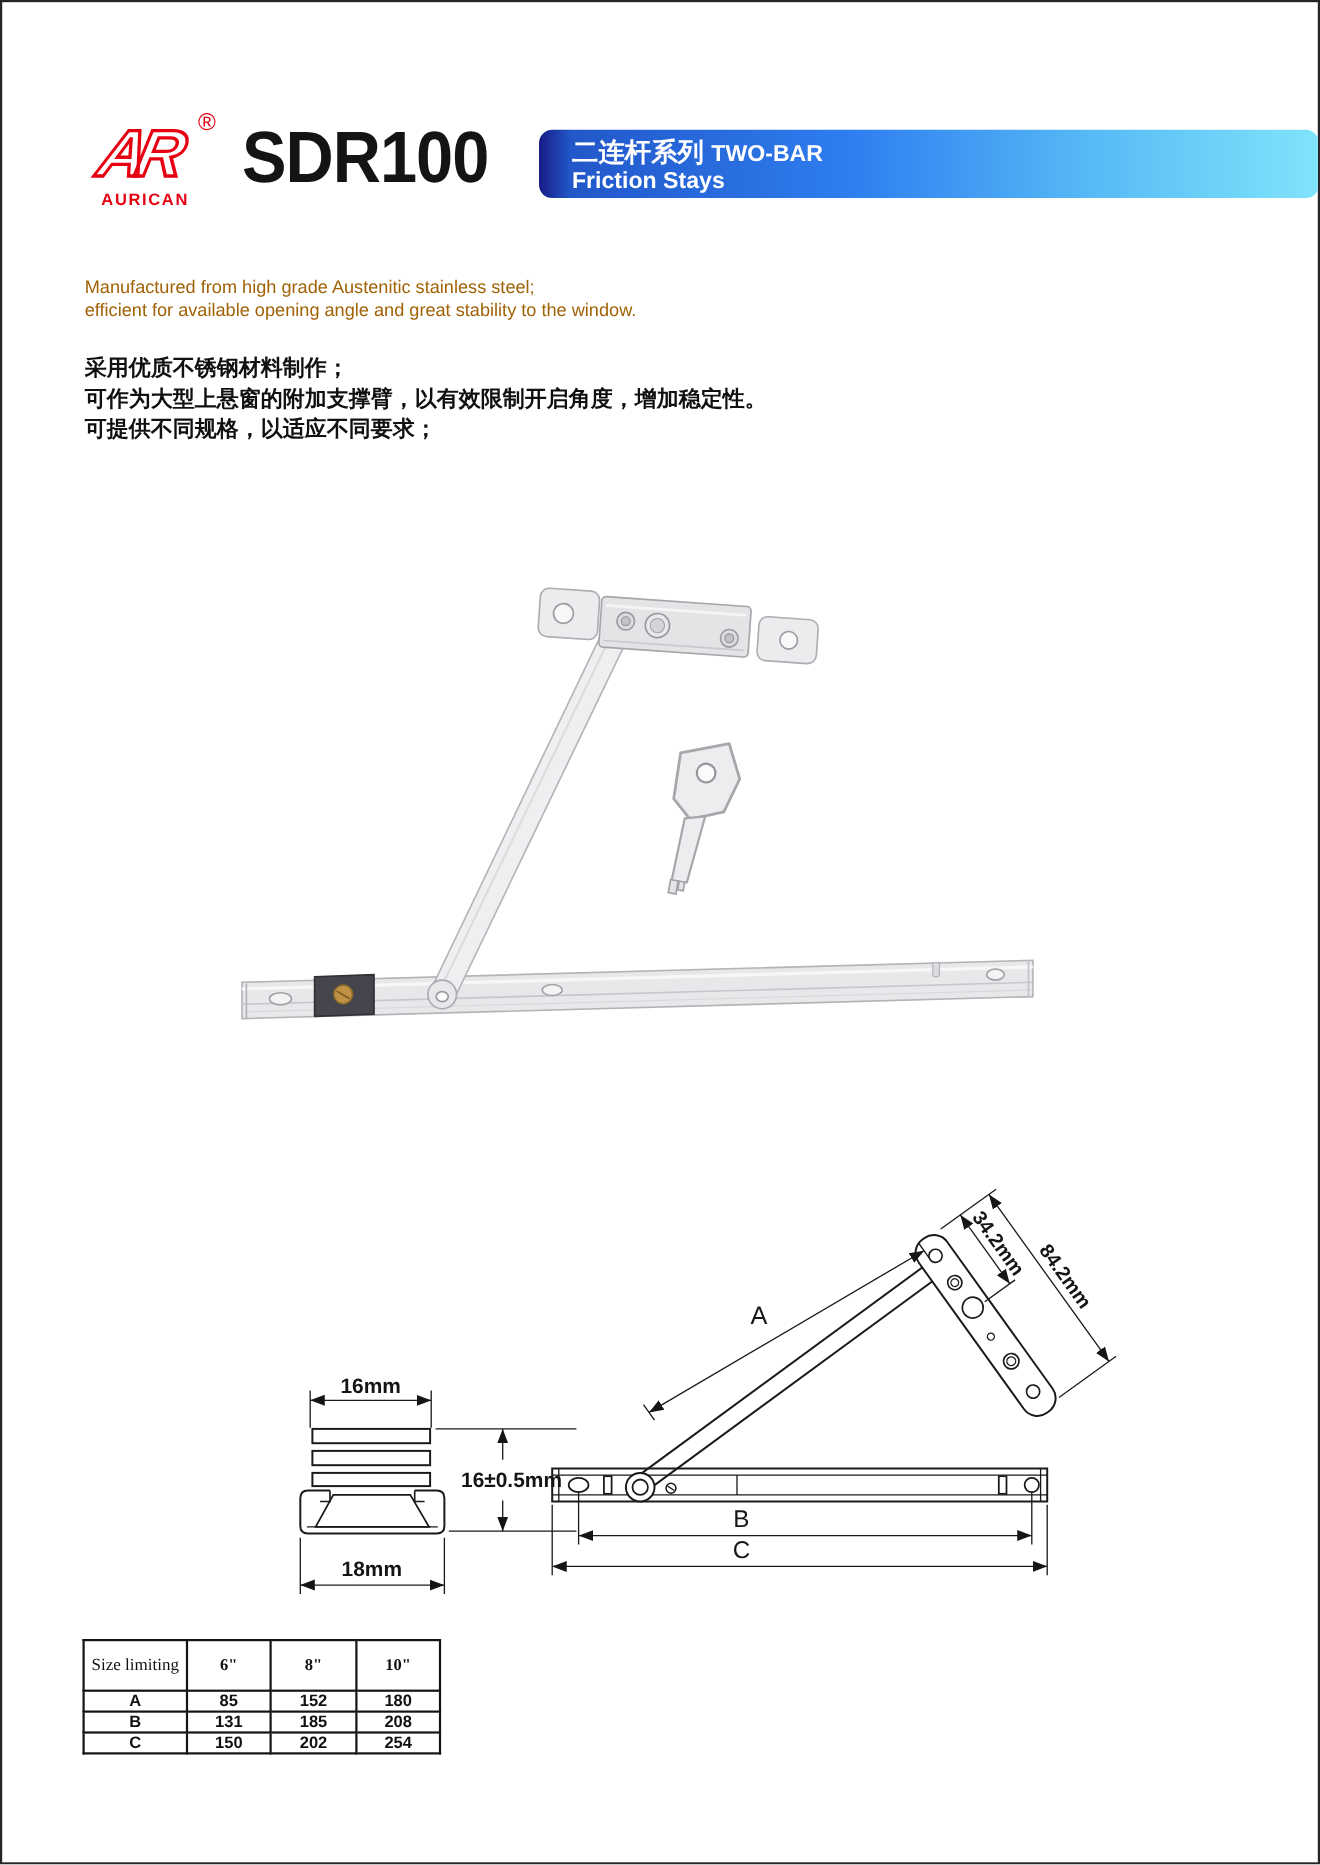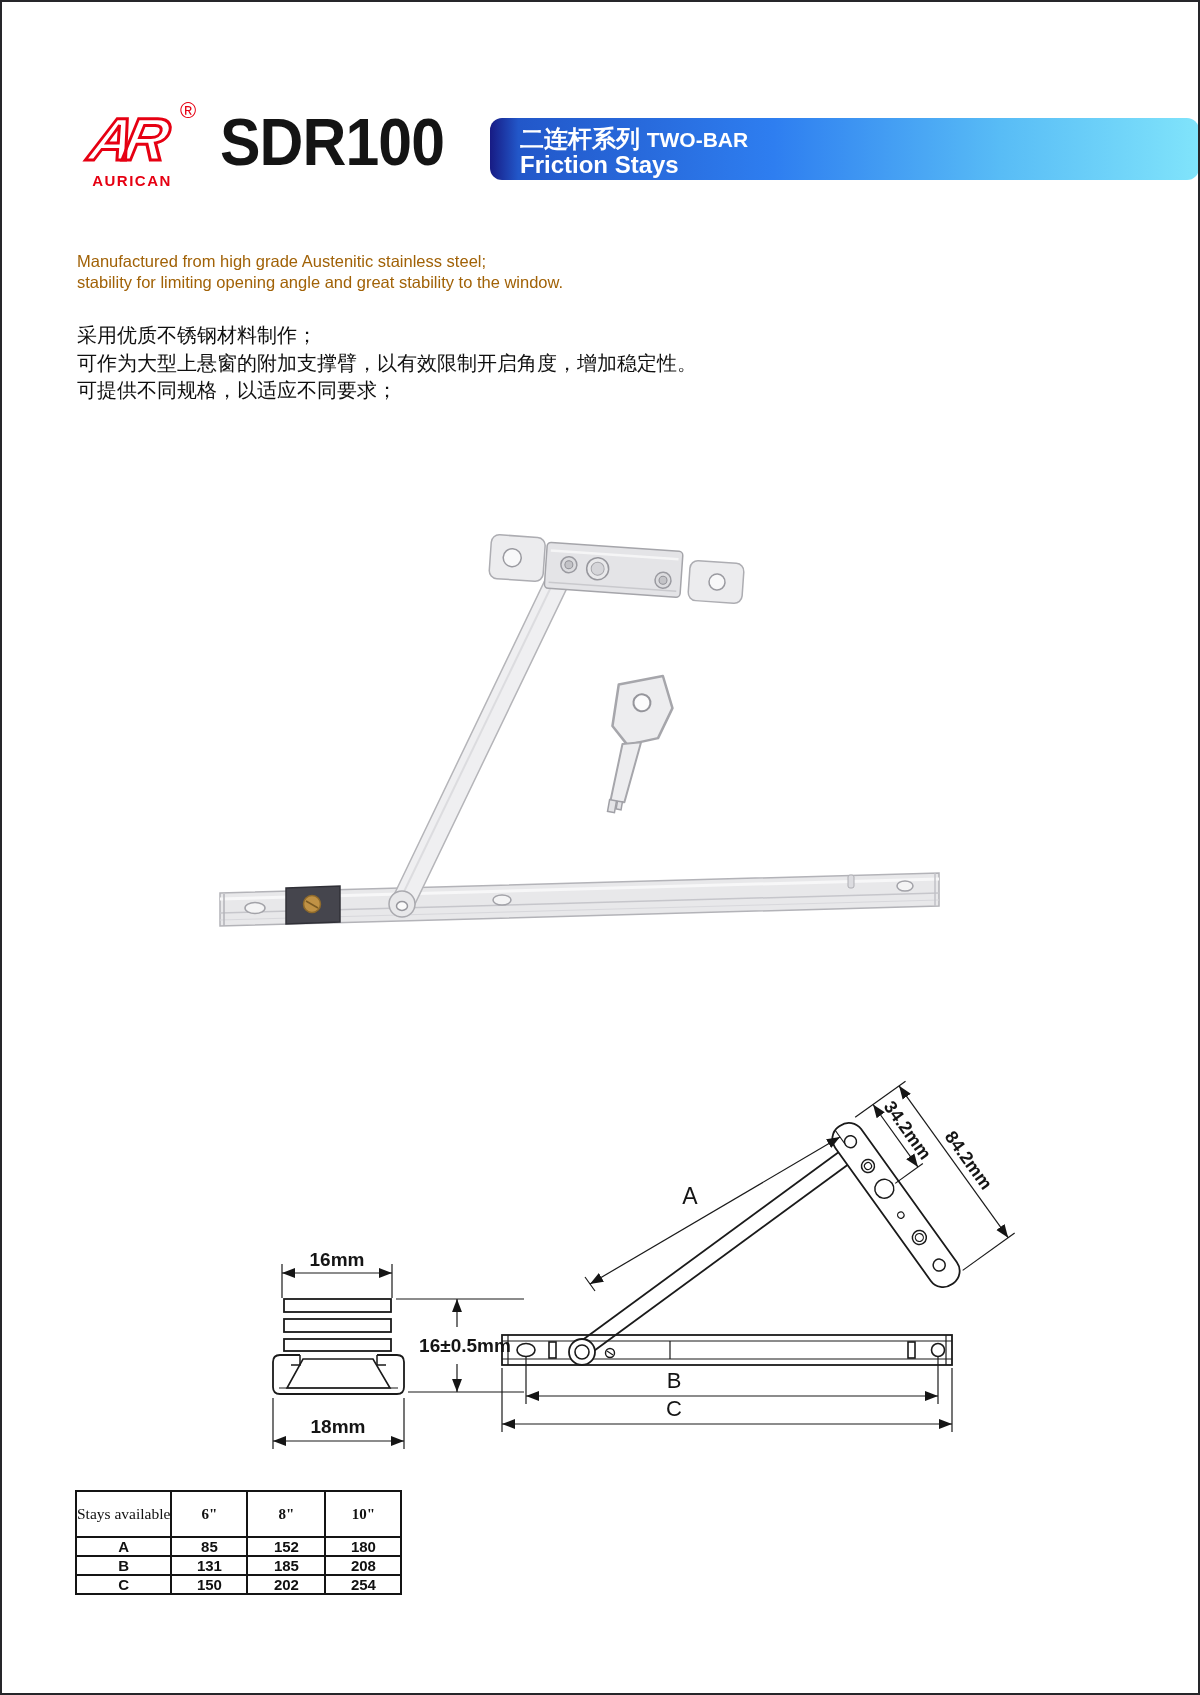--- a/index.html
+++ b/index.html
@@ -15,24 +15,24 @@
     color:#141414;letter-spacing:-1px;transform:scaleX(.92);transform-origin:left top;
     white-space:nowrap;
   }
   .banner{
     position:absolute;left:488px;top:116px;width:709px;height:62px;box-sizing:border-box;
     background:linear-gradient(90deg,#171b84 0%,#2257c9 4%,#2e7ef0 40%,#58bcf6 72%,#80e4fb 100%);
     color:#fff;padding:7px 0 0 30px;border-radius:12px;
   }
   .banner .l1{font-size:24px;font-weight:bold;line-height:27px;white-space:nowrap;}
   .banner .l1 .en{font-size:21px;}
-  .banner .l2{font-size:24px;font-weight:bold;line-height:23px;}
+  .banner .l2{font-size:21px;font-weight:bold;line-height:23px;}
   
   .desc-en{position:absolute;left:75px;top:249px;font-size:16.5px;line-height:21px;color:#a16207;}
-  .desc-cn{position:absolute;left:75px;top:320px;font-size:20px;font-weight:normal;line-height:27.5px;color:#101010;}
+  .desc-cn{position:absolute;left:75px;top:320px;font-size:20px;font-weight:bold;line-height:27.5px;color:#101010;}
   
   .photo{position:absolute;left:190px;top:440px;}
   .tech{position:absolute;left:240px;top:1050px;}
   .tech text{font-family:"Liberation Sans",sans-serif;fill:#151515;}
   
   .size-table{
     position:absolute;left:73px;top:1488px;border-collapse:collapse;table-layout:fixed;
   }
   .size-table th,.size-table td{
     border:2px solid #141414;text-align:center;vertical-align:middle;padding:0;
@@ -62,21 +62,21 @@
   <div class="banner">
     <div class="l1">
       <span class="zh">二连杆系列</span>
       <span class="en">TWO-BAR</span>
     </div>
     <div class="l2">Friction Stays</div>
   </div>
 
   <div class="desc-en">
     <div>Manufactured from high grade Austenitic stainless steel;</div>
-    <div>stability for limiting opening angle and great stability to the window.</div>
+    <div>efficient for available opening angle and great stability to the window.</div>
   </div>
   <div class="desc-cn">
     <div>采用优质不锈钢材料制作；</div>
     <div>可作为大型上悬窗的附加支撑臂，以有效限制开启角度，增加稳定性。</div>
     <div>可提供不同规格，以适应不同要求；</div>
   </div>
 
   <svg class="photo" width="770" height="570" viewBox="190 440 770 570">
 
     <g>
@@ -228,21 +228,21 @@
 
   <table class="size-table">
     <colgroup>
       <col style="width:94px">
         <col style="width:76px">
         <col style="width:78px">
         <col style="width:76px">
     </colgroup>
     <thead>
       <tr>
-        <th class="first">Stays available</th>
+        <th class="first">Size limiting</th>
         <th>6"</th>
         <th>8"</th>
         <th>10"</th>
       </tr>
     </thead>
     <tbody>
       <tr>
         <td>A</td>
         <td>85</td>
         <td>152</td>

